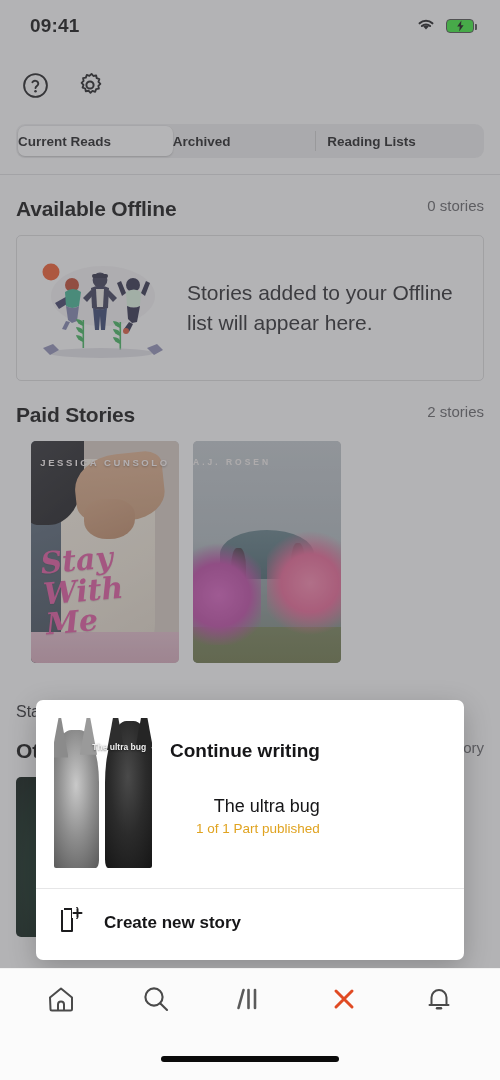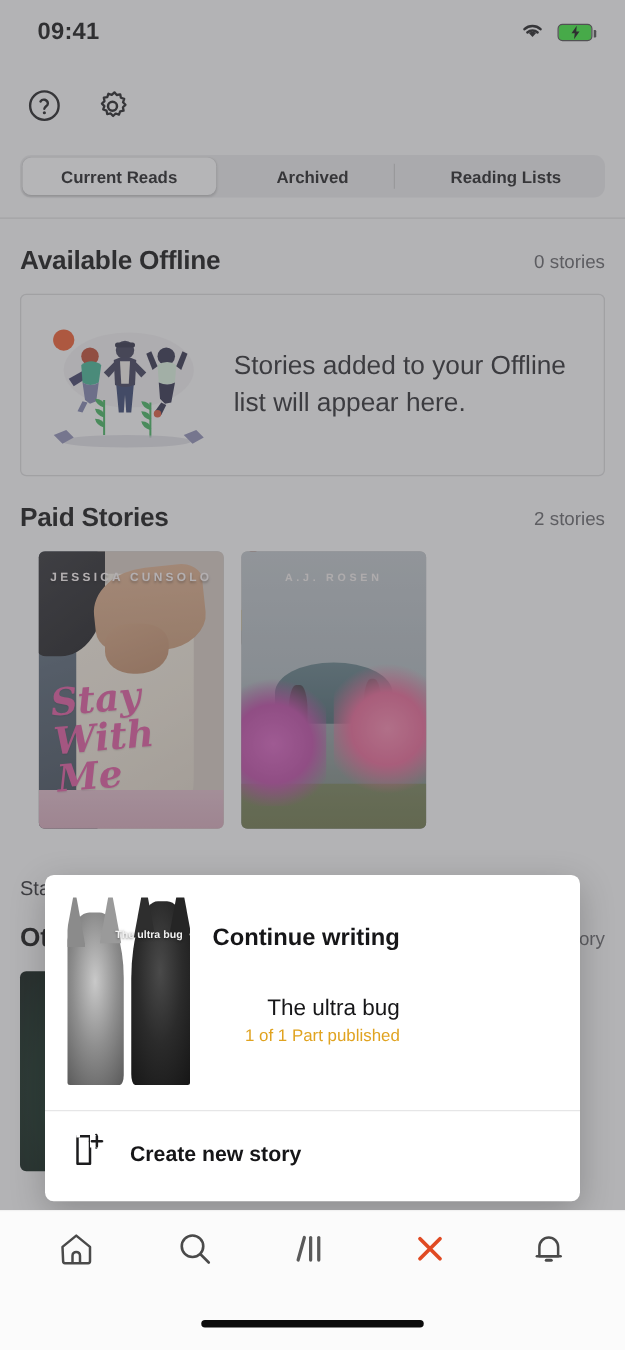--- a/index.html
+++ b/index.html
@@ -68,38 +68,38 @@
   .tabs {
     display: flex;
     background: rgba(120,120,128,0.12);
     border-radius: 9px;
     padding: 2px;
     height: 34px;
     position: relative;
   }
   .tab {
     flex: 1;
-    display: flex; align-items: center; justify-content: center;
+    display: flex; align-items: center; 
     font-size: 13.5px; font-weight: 600; color: #1c1c1e;
     border-radius: 7px;
     position: relative;
   }
   .tab.active {
     background: #f7f7f7;
     box-shadow: 0 1px 2px rgba(0,0,0,0.16), 0 0 0 0.5px rgba(0,0,0,0.04);
   }
   .tab-div {
     position: absolute; top: 7px; bottom: 7px; width: 1px;
     background: rgba(60,60,67,0.18);
   }
   .hdr-sep { height: 1px; background: rgba(60,60,67,0.14); }
 
   
   .section-head {
-    display: flex; align-items: center; justify-content: space-between;
+    display: flex; align-items: flex-start; justify-content: space-between;
     padding: 22px 16px 14px 16px;
   }
   .section-title { font-size: 21px; font-weight: 700; color: #111; letter-spacing: -0.2px; }
   .section-count { font-size: 15px; color: #5f5f63; }
 
   .offline-card {
     margin: 0 16px;
     border: 1px solid rgba(60,60,67,0.17);
     border-radius: 5px;
     height: 146px;
@@ -163,21 +163,21 @@
   
   .cv2-sky { position:absolute; inset:0; background:linear-gradient(180deg,#b9bfc4 0%,#a9b2b7 45%,#8e9aa0 60%,#6d7a6a 100%); }
   .cv2-hill { position:absolute; left:18%; bottom:38%; width:64%; height:22%;
     background:linear-gradient(180deg,#5f7a82,#47636b); border-radius:50% 50% 0 0; }
   .cv2-sm1 { position:absolute; left:-6%; bottom:8%; width:52%; height:50%;
     background:radial-gradient(circle at 45% 55%, #d05bb8 0%, #b7459f 42%, rgba(183,69,159,0) 70%); }
   .cv2-sm2 { position:absolute; right:-8%; bottom:10%; width:58%; height:52%;
     background:radial-gradient(circle at 50% 50%, #ef7fa6 0%, #e1608f 40%, rgba(225,96,143,0) 72%); }
   .cv2-grass { position:absolute; left:0; right:0; bottom:0; height:16%;
     background:linear-gradient(180deg,rgba(110,120,70,.75),#6a7347); }
-  .cv2-author { position:absolute; top:7%; left:0; right:0; text-align:center;
+  .cv2-author { position:absolute; top:7%; left:0; right:0; 
     font-size:8.5px; letter-spacing:3px; color:#eae6e4; font-weight:600; }
   .cv2-title { position:absolute; top:26%; left:0; right:0; text-align:center;
     font-size:21px; letter-spacing:2px; color:#e6e2e0; font-weight:400;
     font-family:"DejaVu Sans", sans-serif; }
   .cv2-p { position:absolute; width:10%; height:22%; border-radius:40% 40% 10% 10%; }
   .cv2-pL { left:26%; bottom:30%; background:linear-gradient(180deg,#3c3b40 30%,#2a2a2f); }
   .cv2-pR { right:24%; bottom:32%; background:linear-gradient(180deg,#4a4a52 30%,#34343b); }
   .cv2-pC { left:45%; bottom:14%; width:13%; height:34%;
     background:linear-gradient(180deg,#8e3f2a 0%, #8e3f2a 22%, #ded6cb 23%, #ded6cb 62%, #d9a828 63%, #d9a828 84%, #8e8a7a 85%); border-radius:40% 40% 4% 4%; }
 

